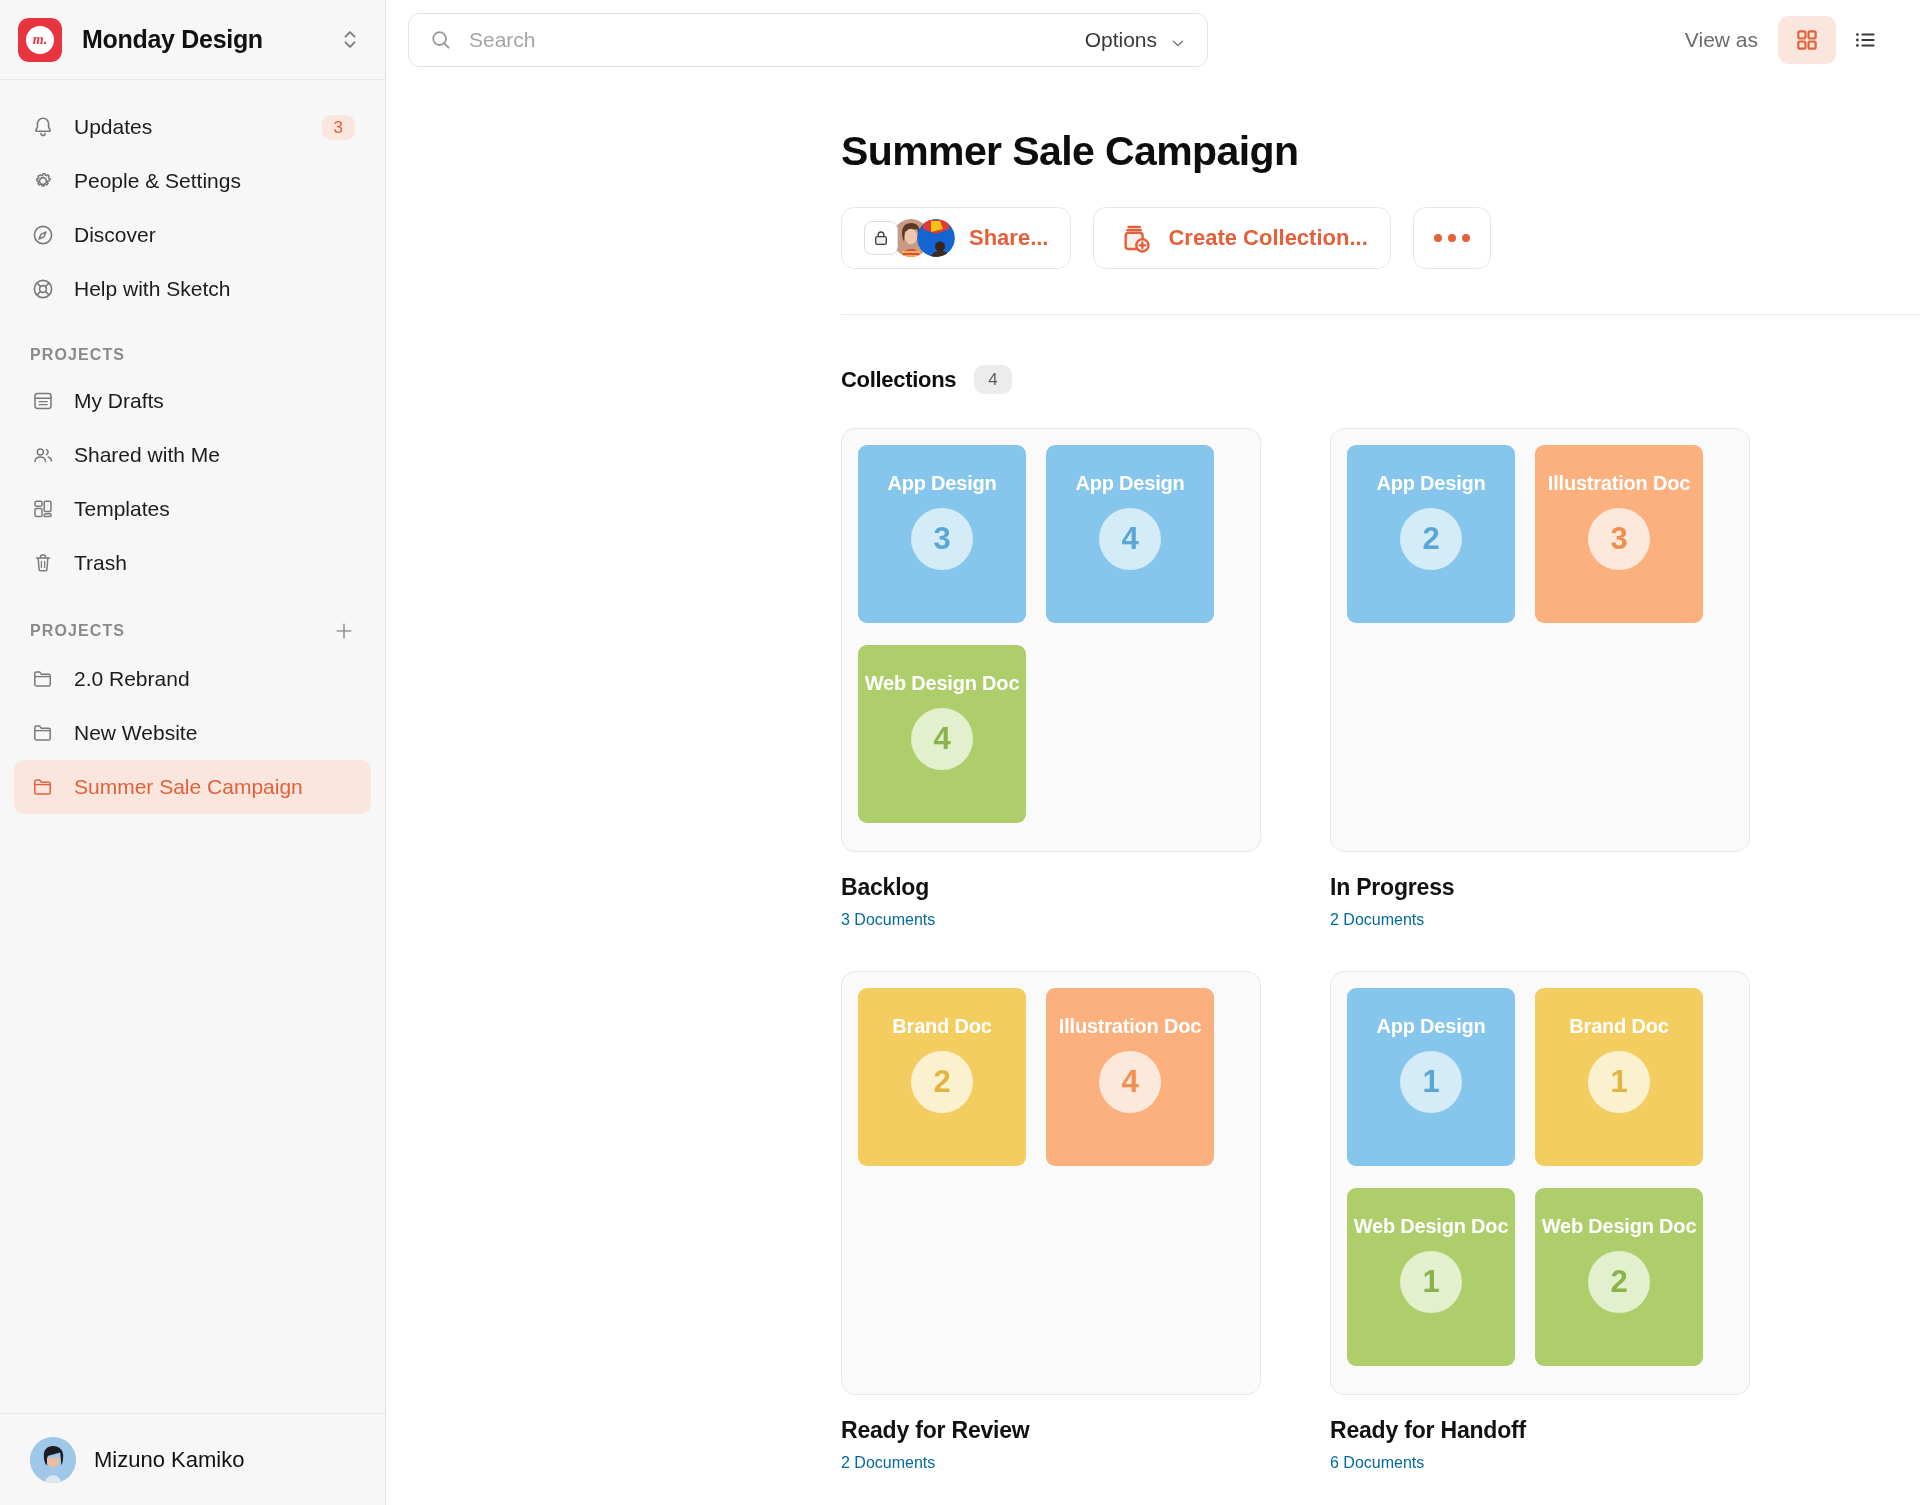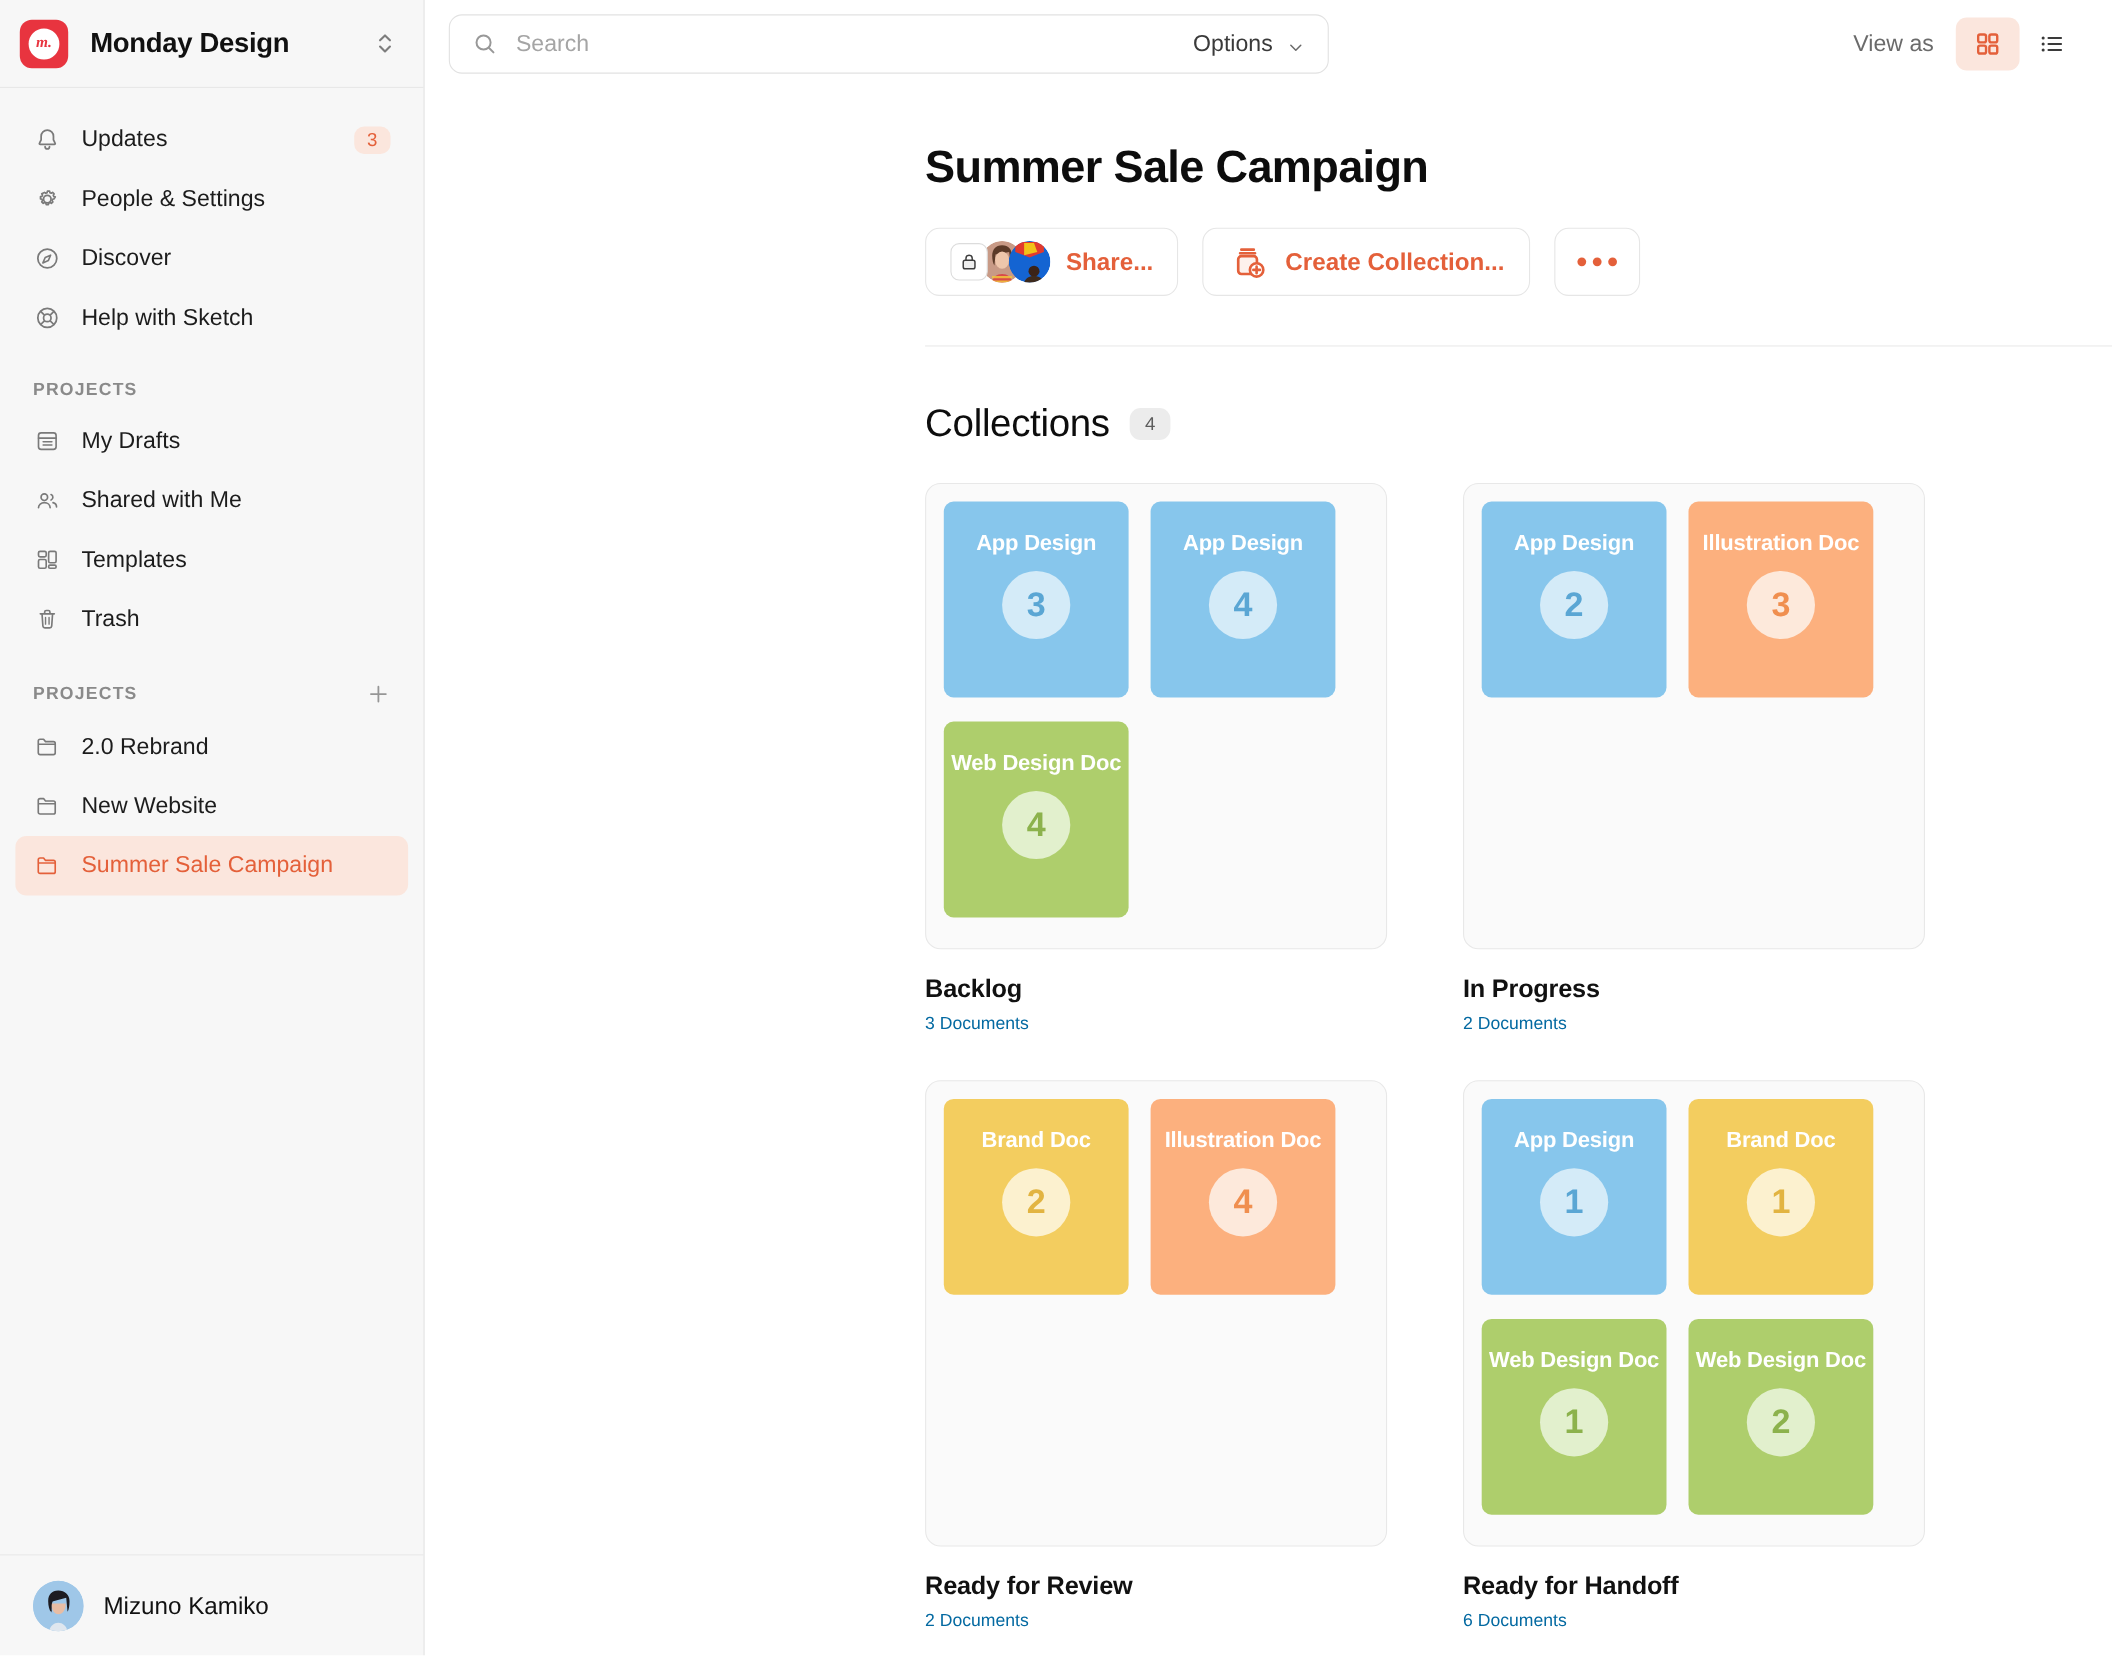--- a/index.html
+++ b/index.html
@@ -137,21 +137,21 @@
   .sh-av { width: 38px; height: 38px; border-radius: 50%; overflow: hidden; position: relative; }
   .sh-av.a2 { margin-left: -13px; z-index: 2; }
   .act-btn.icononly { width: 78px; justify-content: center; padding: 0; }
   .dots { display: flex; gap: 6px; }
   .dots i { width: 8px; height: 8px; border-radius: 50%; background: #e4603a; display: block; }
 
   .divider { height: 1px; background: #e9e9e9; margin-top: 45px; }
 
   .content { padding: 50px 0 0 455px; overflow: hidden; }
   .coll-head { display: flex; align-items: center; }
-  .coll-title { font-size: 35px; font-weight: 400; color: #0d0d0d; letter-spacing: -0.3px; text-align: right; }
+  .coll-title { font-size: 22px; font-weight: 700; color: #0d0d0d; letter-spacing: -0.3px; text-align: right; }
   .coll-count {
     margin-left: 18px; background: #ececec; color: #5c5c5c;
     font-size: 17px; border-radius: 10px; padding: 6px 14px; line-height: 1;
   }
 
   .grid { display: flex; flex-wrap: wrap; margin-top: 34px; }
   .coll-cell { width: 489px; margin-bottom: 42px; }
   .coll-card {
     width: 420px; height: 424px;
     border: 1px solid #e8e8e8; border-radius: 14px;

